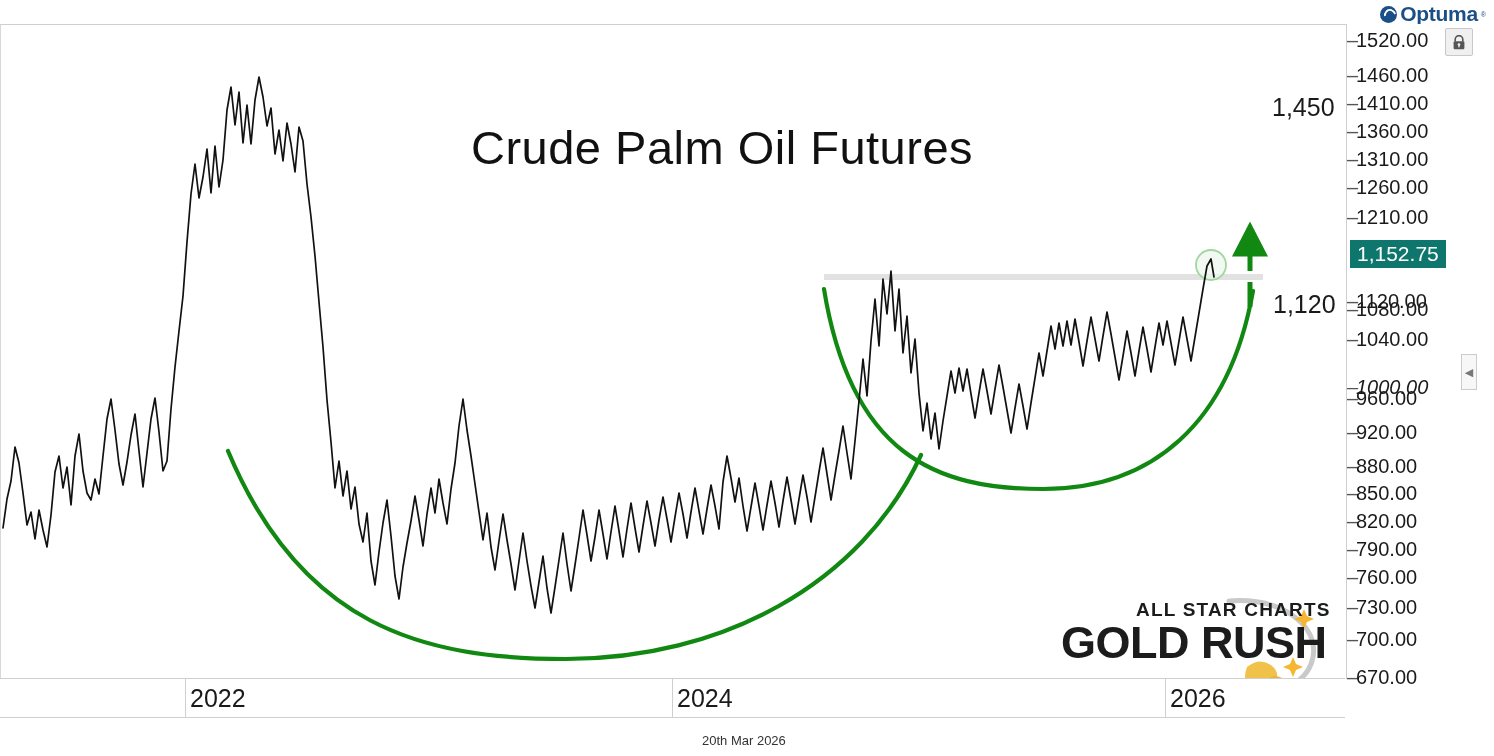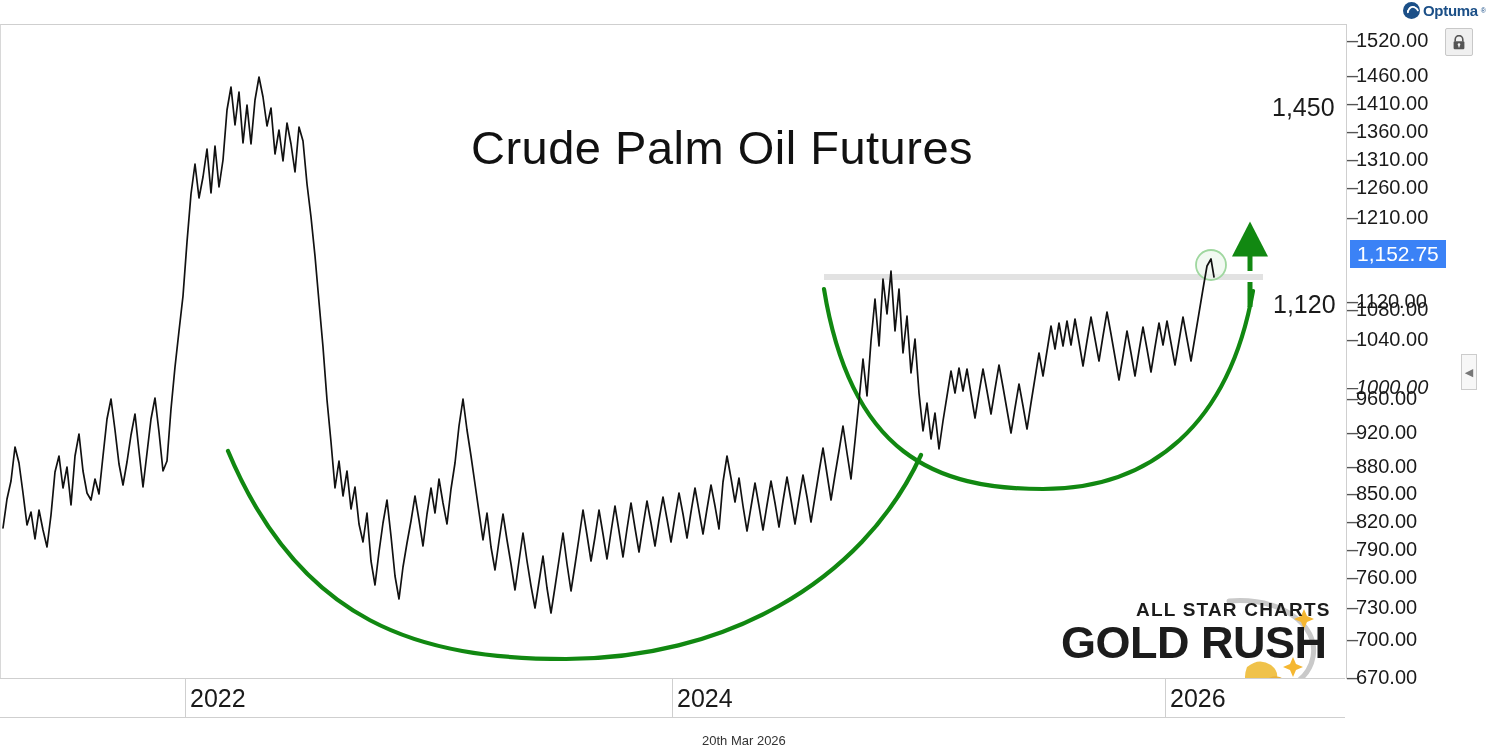--- a/index.html
+++ b/index.html
@@ -52,21 +52,21 @@
     position: absolute;
     left: 4px; top: 3.5px;
     width: 8px; height: 8px;
     border-radius: 50%;
     border: 2.3px solid #ffffff;
     border-right-color: transparent;
     border-bottom-color: transparent;
     transform: rotate(35deg);
   }
   .optuma-word {
-    font-size: 15px;
+    font-size: 21px;
     font-weight: bold;
     color: #1b4f87;
     letter-spacing: -0.3px;
   }
   .optuma-tm {
     font-size: 7px;
     color: #1b4f87;
     vertical-align: super;
   }
 
@@ -129,21 +129,21 @@
   .price-tick .dash {
     display: inline-block;
     width: 9px;
     color: #555;
   }
   .price-highlight {
     position: absolute;
     left: 3px;
     height: 28px;
     line-height: 28px;
-    background: #3b82f6;
+    background: #0f766e;
     color: #ffffff;
     font-size: 21px;
     padding: 0 7px;
     white-space: nowrap;
     z-index: 5;
   }
   .lock-btn {
     position: absolute;
     right: 4px; top: 4px;
     width: 26px; height: 26px;

